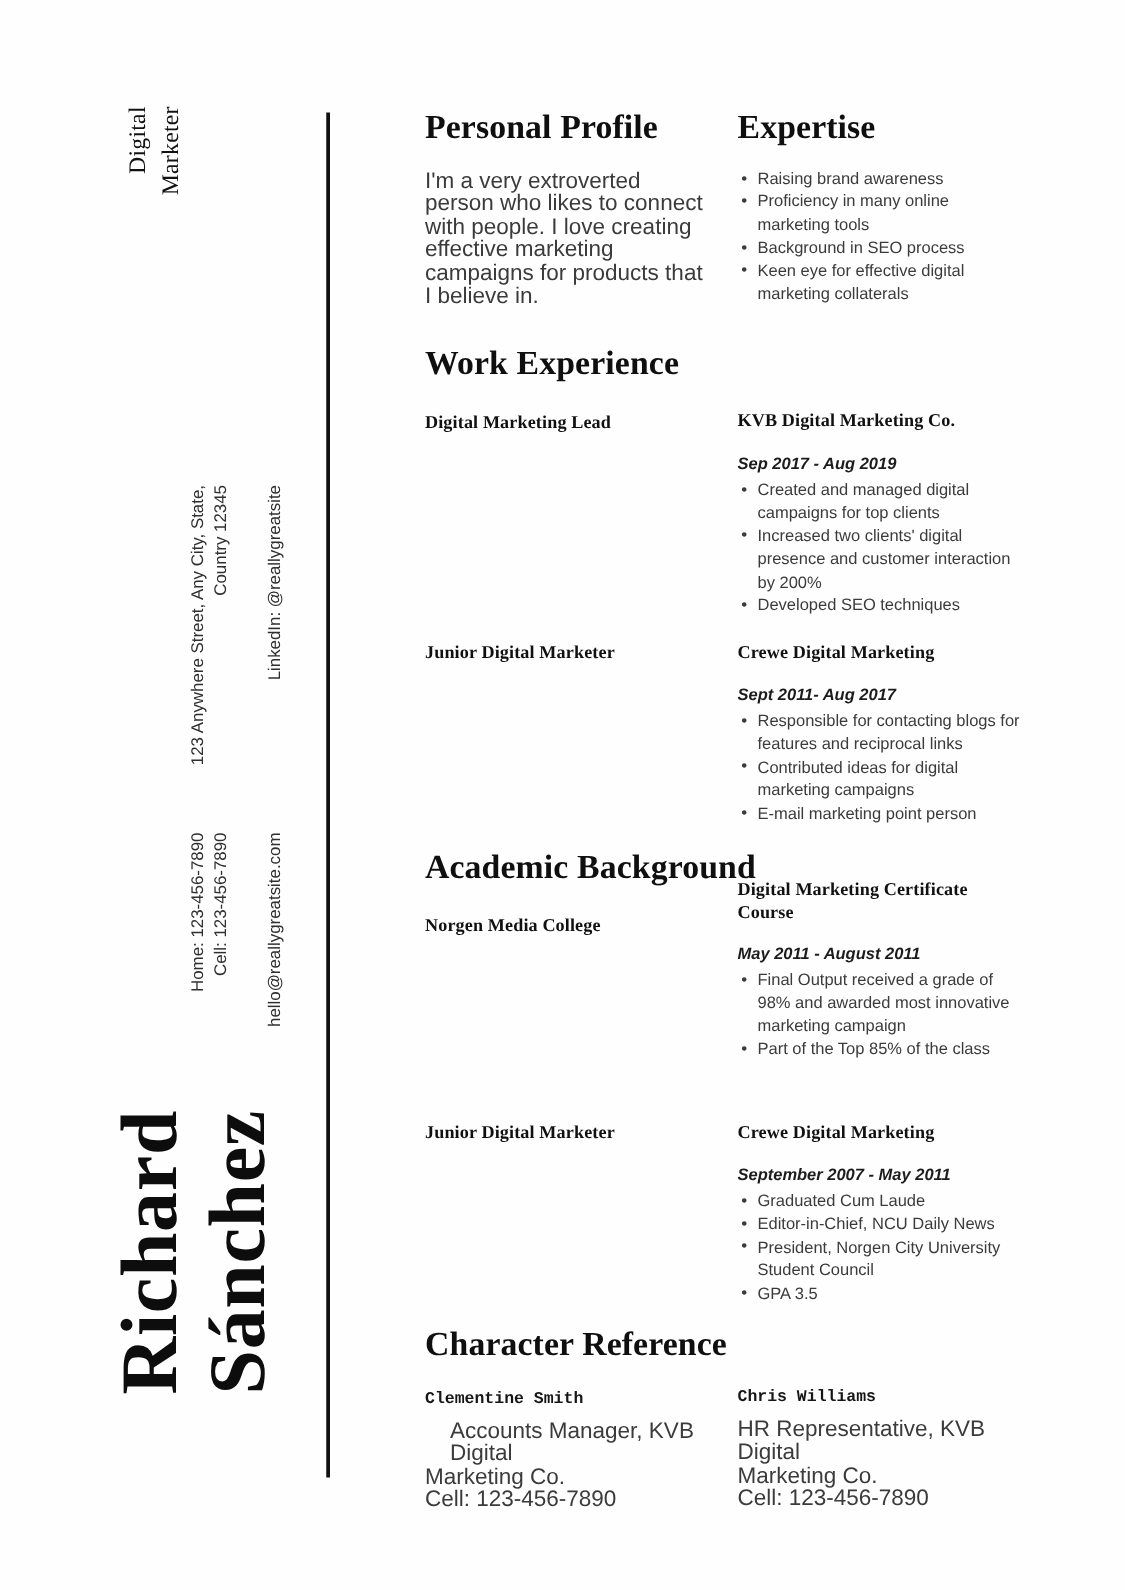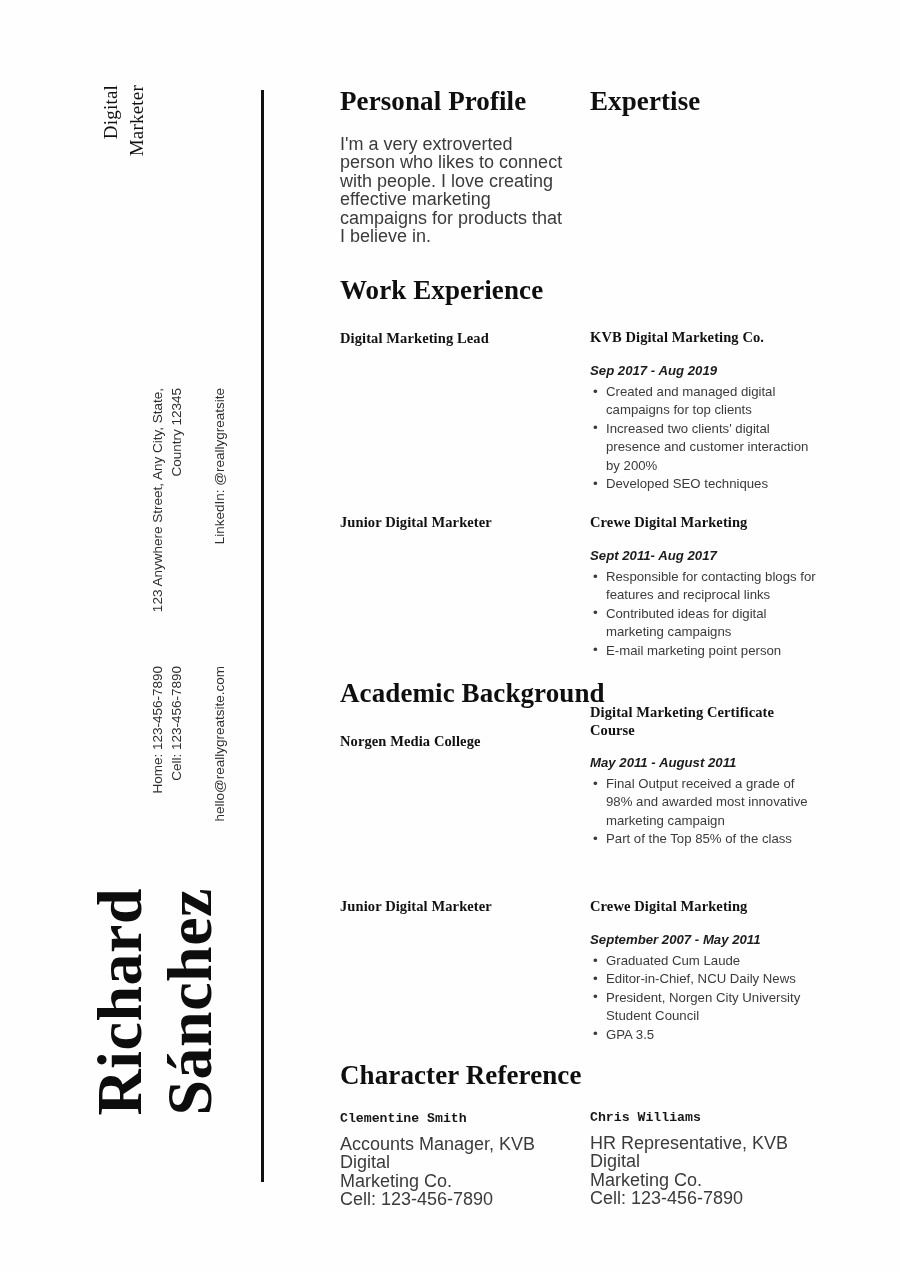--- a/index.html
+++ b/index.html
@@ -233,20 +233,26 @@
 
   <div class="main">
 
     <div class="blk col-left" style="top:86px;">
       <h1 class="section">Personal Profile</h1>
       <p class="body-text" style="margin-top:18px;">I'm a very extroverted person who likes to connect with people. I love creating effective marketing campaigns for products that I believe in.</p>
     </div>
 
     <div class="blk col-right" style="top:86px;">
       <h1 class="section">Expertise</h1>
+      <ul class="bullets" style="margin-top:17px;">
+        <li>Raising brand awareness</li>
+        <li>Proficiency in many online marketing tools</li>
+        <li>Background in SEO process</li>
+        <li>Keen eye for effective digital marketing collaterals</li>
+      </ul>
     </div>
 
     <div class="blk" style="top:275px; left:0; width:478px;">
       <h1 class="section">Work Experience</h1>
     </div>
 
     <div class="blk col-left" style="top:329px;">
       <h2 class="subsection">Digital Marketing Lead</h2>
     </div>
     <div class="blk col-right" style="top:328px;">
@@ -301,21 +307,21 @@
         <li>GPA 3.5</li>
       </ul>
     </div>
 
     <div class="blk" style="top:1060px; left:0; width:478px;">
       <h1 class="section">Character Reference</h1>
     </div>
 
     <div class="blk col-left" style="top:1110px;">
       <p class="ref-name">Clementine Smith</p>
-      <p class="body-text" style="margin-top:7px;">Accounts Manager, KVB Digital</p>
+      <p class="body-text" style="margin-top:7px;margin-left:20px;">Accounts Manager, KVB Digital</p>
       <p class="body-text">Marketing Co.</p>
       <p class="body-text">Cell: 123-456-7890</p>
     </div>
 
     <div class="blk col-right" style="top:1109px;">
       <p class="ref-name">Chris Williams</p>
       <p class="body-text" style="margin-top:7px;">HR Representative, KVB Digital</p>
       <p class="body-text">Marketing Co.</p>
       <p class="body-text">Cell: 123-456-7890</p>
     </div>

